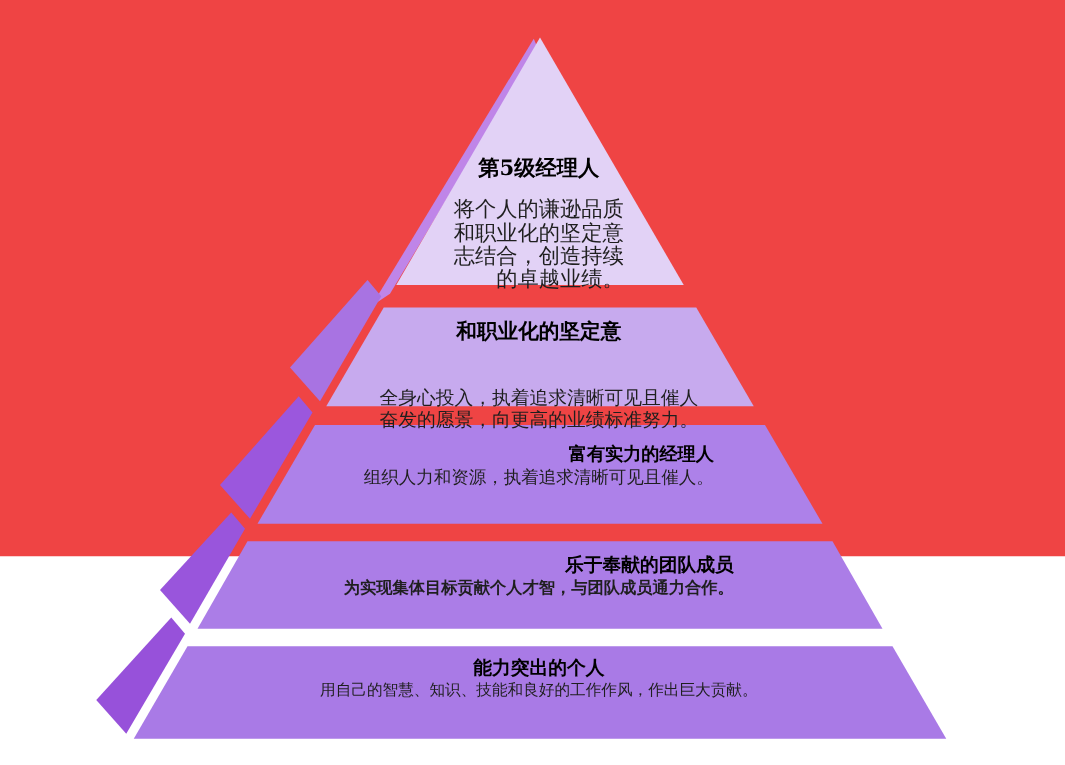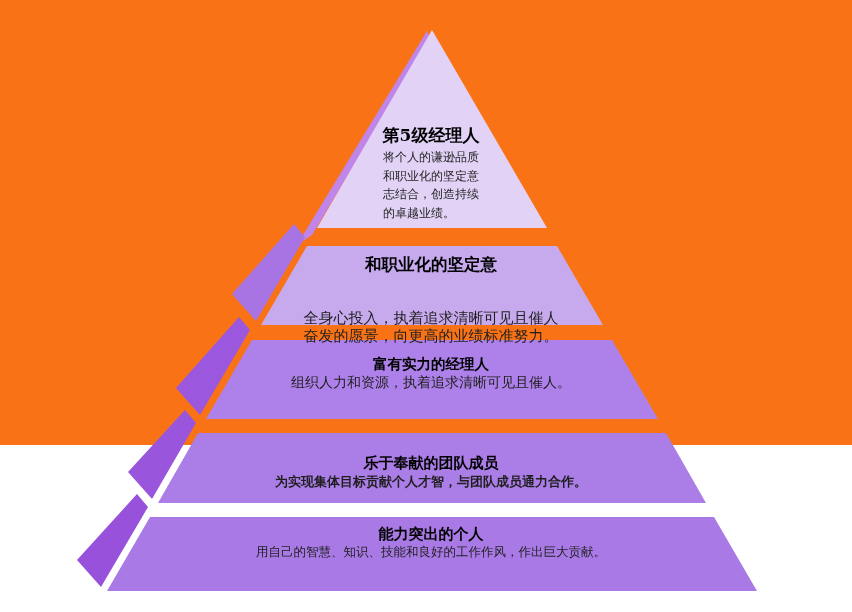--- a/index.html
+++ b/index.html
@@ -5,21 +5,21 @@
   html,body{margin:0;padding:0;}
   body{
     width:852px;height:612px;
     background:#ffffff;
     font-family:"DejaVu Sans","Liberation Sans",sans-serif;
     overflow:hidden;
   }
   .canvas{
     position:relative;
     width:852px;height:445px;
-    background:#f97316;
+    background:#ef4444;
   }
   .pyramid-svg{position:absolute;left:0;top:0;}
   .lvl-text{
     position:absolute;
     left:431px;
     transform:translateX(-50%);
     text-align:center;
     color:#1f1f1f;
     white-space:nowrap;
   }
@@ -29,28 +29,28 @@
     color:#000000;
     white-space:nowrap;
   }
   .lvl-body{
     white-space:pre-line;
     margin-top:2px;
   }
   
   .lt1{top:125px;}
   .lt1 .lvl-title{font-size:17px;line-height:20px;}
-  .lt1 .lvl-body{font-size:12px;line-height:18.5px;text-align:left;display:inline-block;margin-top:3px;}
+  .lt1 .lvl-body{font-size:17px;line-height:18.5px;text-align:right;display:inline-block;margin-top:14px;}
   .lt2{top:255px;}
   .lt2 .lvl-title{font-size:16.5px;line-height:19px;}
   .lt2 .lvl-body{font-size:15px;line-height:17.5px;margin-top:36px;}
   .lt3{top:355px;}
-  .lt3 .lvl-title{font-size:14.5px;line-height:17px;}
+  .lt3 .lvl-title{font-size:14.5px;line-height:17px;text-align:right;}
   .lt3 .lvl-body{font-size:14px;line-height:17px;}
-  .lt4{top:454px;}
+  .lt4{top:443px;text-align:right;}
   .lt4 .lvl-title{font-size:15px;line-height:18px;}
   .lt4 .lvl-body{font-size:13px;line-height:16px;font-weight:bold;}
   .lt5{top:525px;}
   .lt5 .lvl-title{font-size:15px;line-height:18px;}
   .lt5 .lvl-body{font-size:12.5px;line-height:16px;font-family:Liberation Mono, monospace;}
 </style>
 </head>
 <body>
 
 <div class="canvas">

